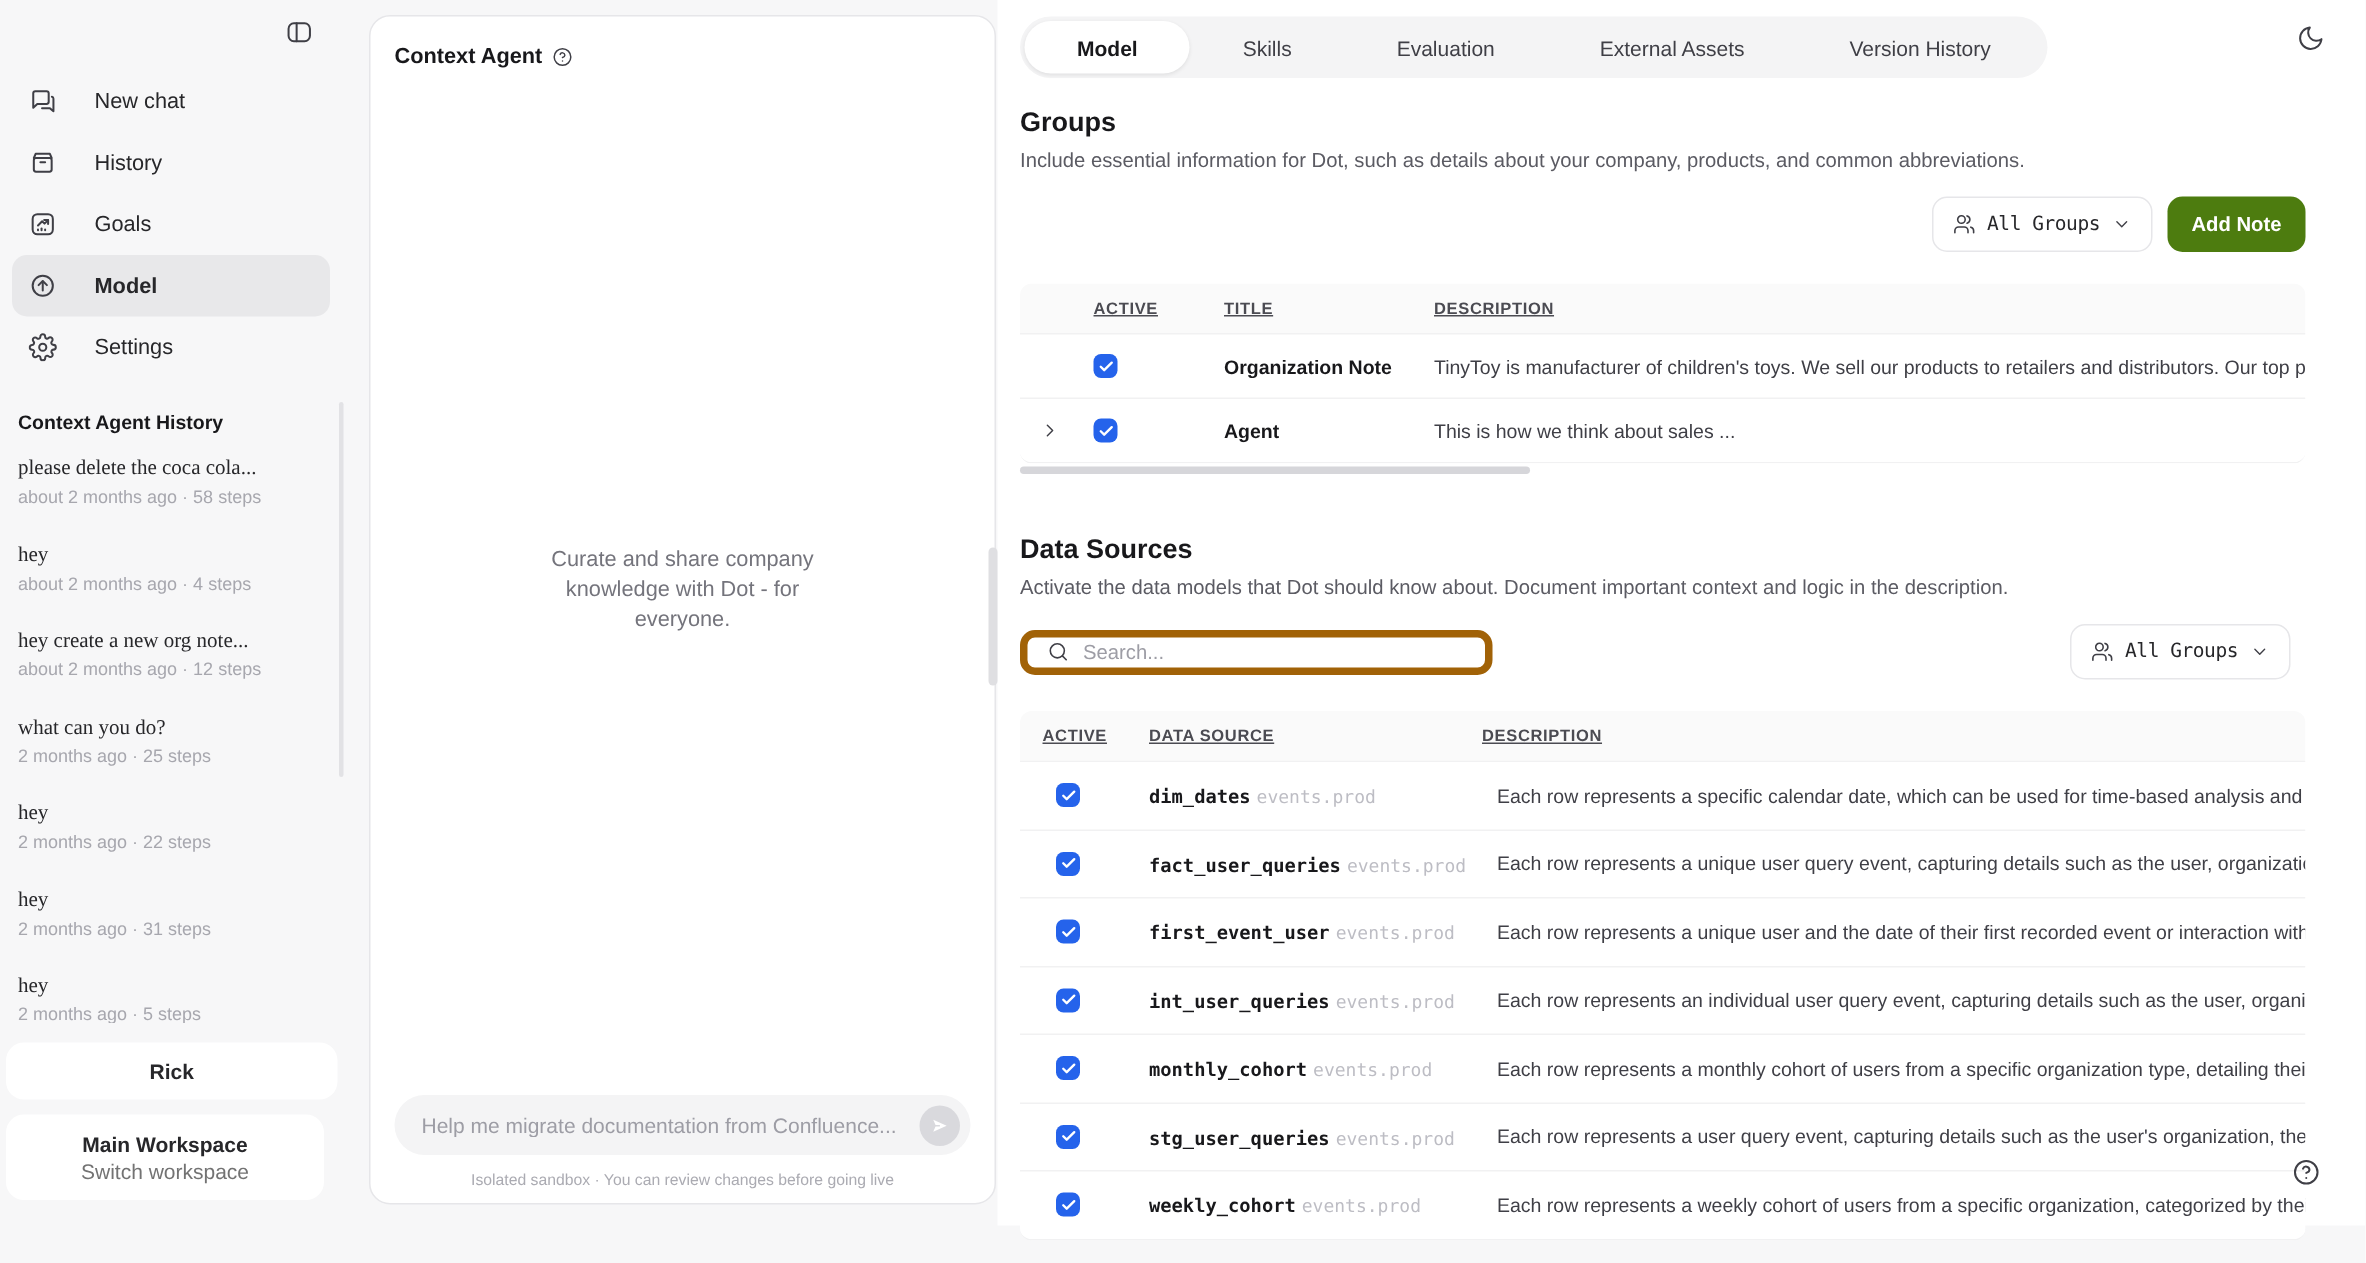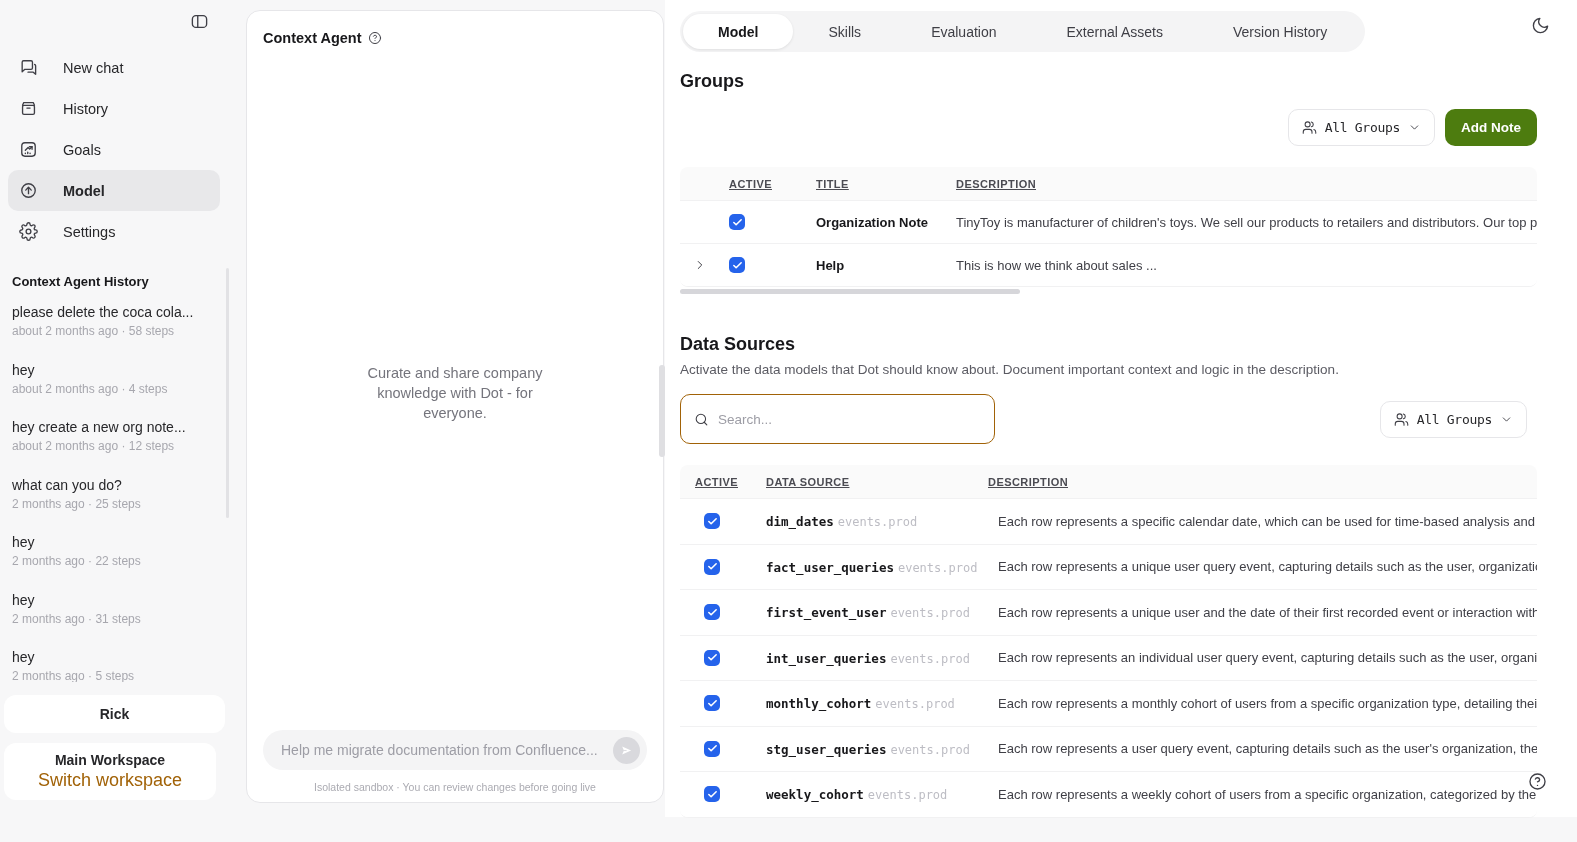--- a/index.html
+++ b/index.html
@@ -16,27 +16,27 @@
 
   
   .sidebar { position:absolute; left:0; top:0; width:230px; height:842px; }
   .collapse-btn { position:absolute; top:12px; right:21px; cursor:pointer; }
   .nav { position:absolute; top:47px; left:8px; right:10px; }
   .nav-item { display:flex; align-items:center; gap:25px; height:41px; padding:0 11px; border-radius:10px; cursor:pointer; font-size:14.5px; color:#27272a; }
   .nav-item.active { background:#e8e8ea; font-weight:700; }
   .hist-title { position:absolute; top:274px; left:12px; font-size:13px; font-weight:700; color:#18181b; }
   .hist-list { position:absolute; top:303px; left:12px; right:8px; height:379px; overflow:hidden; }
   .hist-item { margin-bottom:20.5px; cursor:pointer; }
-  .hist-item .t { font-size:14px; color:#27272a; line-height:19px; white-space:nowrap; overflow:hidden; }
+  .hist-item .t { font-size:14px; color:#27272a; line-height:19px; white-space:nowrap; overflow:hidden;font-family:Liberation Serif, serif; }
   .hist-item .m { font-size:12px; color:#a7a7ae; line-height:17px; margin-top:1px; white-space:nowrap; }
   .side-scrollbar { position:absolute; left:226px; top:268px; width:3px; height:250px; background:#e2e2e5; border-radius:2px; }
   .user-card { position:absolute; left:4px; right:5px; bottom:109px; height:38px; background:#fff; border-radius:12px; display:flex; align-items:center; justify-content:center; font-weight:700; font-size:14px; cursor:pointer; }
   .ws-card { position:absolute; left:4px; right:14px; bottom:42px; height:57px; background:#fff; border-radius:12px; display:flex; flex-direction:column; align-items:center; justify-content:center; cursor:pointer; }
   .ws-card .n { font-weight:700; font-size:14px; }
-  .ws-card .s { font-size:18px; color:#a16207; margin-top:2px; }
+  .ws-card .s { font-size:14px; color:#737373; margin-top:2px; }
 
   
   .agent-card { position:absolute; left:246px; top:10px; width:418px; height:793px; background:#fff; border:1px solid #e6e6e9; border-radius:14px; }
   .agent-head { display:flex; align-items:center; gap:6px; padding:19px 16px 0 16px; font-size:14.5px; font-weight:600; color:#18181b; }
   .agent-empty { position:absolute; top:352px; left:50%; transform:translateX(-50%); width:210px; text-align:center; font-size:14.5px; line-height:20px; color:#74747c; }
   .agent-input { position:absolute; left:16px; right:16px; bottom:32px; height:40px; background:#f4f4f5; border-radius:999px; display:flex; align-items:center; padding:0 7px 0 18px; cursor:text; }
   .agent-input .ph { flex:1; font-size:14px; color:#9d9da5; white-space:nowrap; overflow:hidden; }
   .send-btn { width:27px; height:27px; border-radius:50%; background:#d9d9dd; display:flex; align-items:center; justify-content:center; cursor:pointer; flex:none; }
   .agent-foot { position:absolute; left:0; right:0; bottom:9px; text-align:center; font-size:10.5px; color:#ababb2; }
   .mid-scrollthumb { position:absolute; left:659px; top:365px; width:6px; height:92px; background:#dfdfe2; border-radius:3px; z-index:5; }
@@ -68,21 +68,21 @@
   .cell { overflow:hidden; white-space:nowrap; }
   .chk { width:16px; height:16px; border-radius:5px; background:#2563eb; display:flex; align-items:center; justify-content:center; cursor:pointer; }
   .expander { display:flex; justify-content:center; cursor:pointer; }
   .note-title { font-size:13px; font-weight:600; color:#18181b; padding-left:10px; }
   .desc { font-size:13px; color:#3f3f46; padding-left:10px; }
   .ds-name { font-family:"DejaVu Sans Mono", monospace; font-size:12.5px; font-weight:700; color:#18181b; }
   .ds-schema { font-family:"DejaVu Sans Mono", monospace; font-size:12px; color:#bdbdc4; margin-left:4px; }
   .hscrollbar { width:340px; height:5px; background:#d6d6da; border-radius:3px; margin-top:2px; }
   .ds-section { margin-top:40px; }
   .ds-controls { display:flex; align-items:center; margin-top:17px; width:857px; }
-  .search-box { display:flex; align-items:center; gap:9px; width:315px; height:50px; border:1px solid #a16207; border-radius:10px; padding:0 13px; background:#fff; cursor:text; }
+  .search-box { display:flex; align-items:center; gap:9px; width:315px; height:30px; border:5px solid #a16207; border-radius:10px; padding:0 13px; background:#fff; cursor:text; }
   .search-box .ph { font-size:13.5px; color:#9d9da5; }
   .ds-controls .spacer { flex:1; }
   .help-fab { position:absolute; right:30px; bottom:51px; width:19px; height:19px; cursor:pointer; z-index:9; }
 </style>
 </head>
 <body>
 
 <div class="sidebar">
   <span class="collapse-btn">
     <svg class="ico" width="19" height="19" viewBox="0 0 24 24">
@@ -229,20 +229,21 @@
           <span>External Assets</span>
         </div>
         <div class="tab">
           <span>Version History</span>
         </div>
       </div>
 
     
     <div class="notes-head">
       <div class="sec-title">Groups</div>
+      <div class="sec-sub">Include essential information for Dot, such as details about your company, products, and common abbreviations.</div>
     </div>
     <div class="controls-row">
       <div class="pill-btn">
         <span>
             <svg class="ico" width="15" height="15" viewBox="0 0 24 24" stroke-width="2">
               <path d="M16 21v-2a4 4 0 0 0-4-4H6a4 4 0 0 0-4 4v2"></path>
               <circle cx="9" cy="7" r="4"></circle>
               <path d="M22 21v-2a4 4 0 0 0-3-3.87"></path>
               <path d="M15 3.13a4 4 0 0 1 0 7.75"></path>
             </svg>
@@ -288,21 +289,21 @@
                 <polyline points="9 6 15 12 9 18"></polyline>
               </svg>
             </div>
             <div style="padding-left:9px">
               <span class="chk">
                 <svg width="11" height="11" viewBox="0 0 24 24" fill="none" stroke="#fff" stroke-width="3.4" stroke-linecap="round" stroke-linejoin="round">
                   <polyline points="20 6 9 17 4 12"></polyline>
                 </svg>
               </span>
             </div>
-            <div class="cell note-title">Help</div>
+            <div class="cell note-title">Agent</div>
             <div class="cell desc">This is how we think about sales ...</div>
           </div>
         </div>
     </div>
     <div class="hscrollbar"></div>
 
     
     <div class="ds-section">
       <div class="sec-title">Data Sources</div>
       <div class="sec-sub">Activate the data models that Dot should know about. Document important context and logic in the description.</div>

